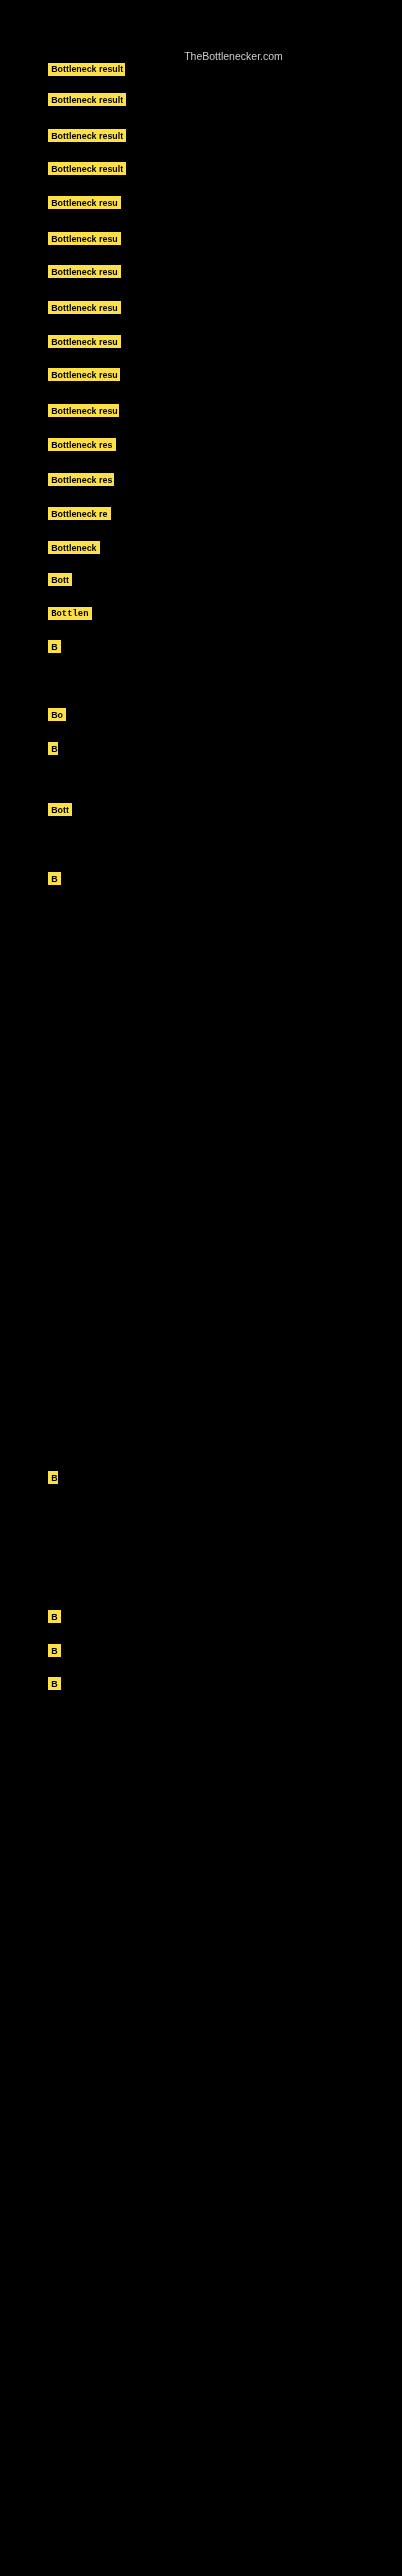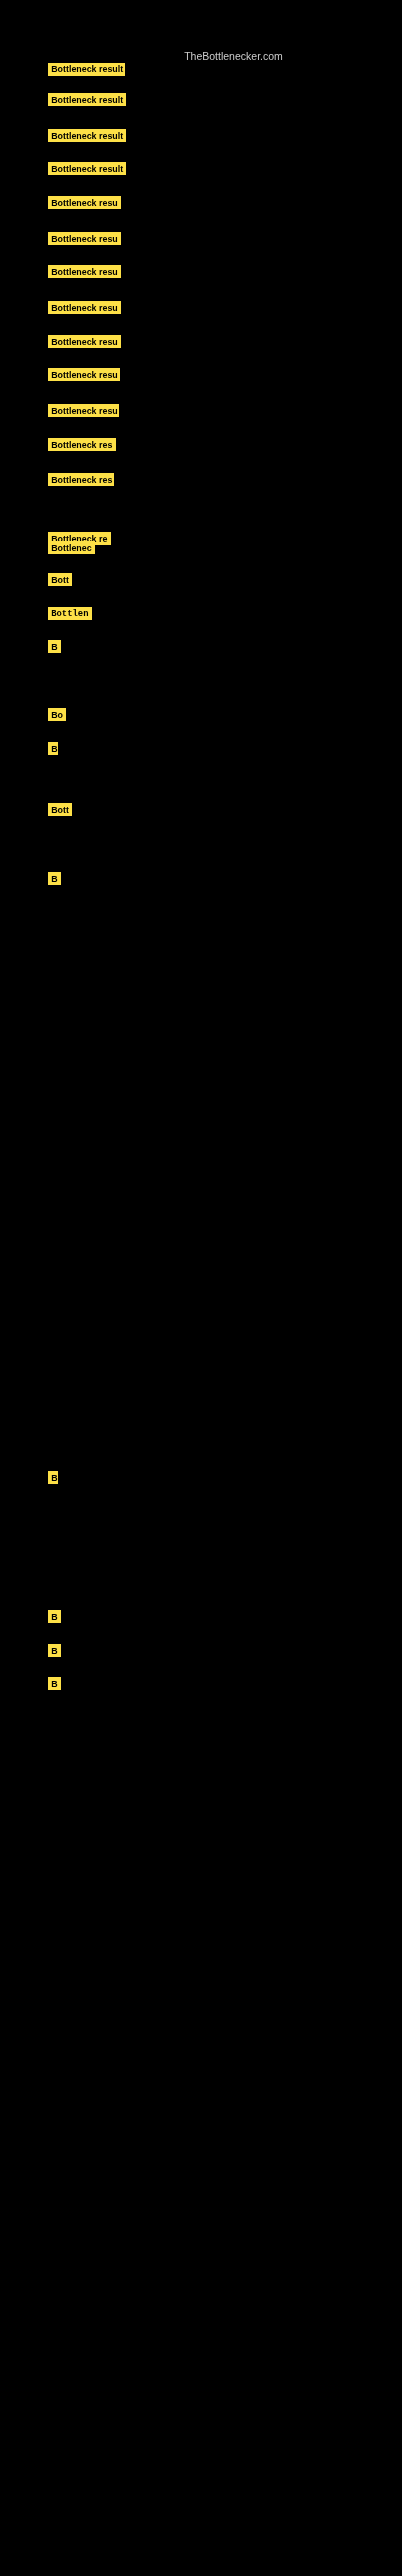--- a/index.html
+++ b/index.html
@@ -49,22 +49,22 @@
 <div class="badge" style="top: 114px; max-width: 79px;">Bottleneck result</div>
 <div class="badge" style="top: 148px; max-width: 77px;">Bottleneck resu</div>
 <div class="badge" style="top: 184px; max-width: 76px;">Bottleneck resu</div>
 <div class="badge" style="top: 217px; max-width: 75px;">Bottleneck resu</div>
 <div class="badge" style="top: 253px; max-width: 74px;">Bottleneck resu</div>
 <div class="badge" style="top: 287px; max-width: 73px;">Bottleneck resu</div>
 <div class="badge" style="top: 320px; max-width: 72px;">Bottleneck resu</div>
 <div class="badge" style="top: 356px; max-width: 71px;">Bottleneck resu</div>
 <div class="badge" style="top: 390px; max-width: 68px;">Bottleneck res</div>
 <div class="badge" style="top: 425px; max-width: 66px;">Bottleneck res</div>
-<div class="badge" style="top: 484px; max-width: 64px;">Bottleneck re</div>
-<div class="badge" style="top: 493px; max-width: 56px;">Bottlenec</div>
+<div class="badge" style="top: 459px; max-width: 64px;">Bottleneck re</div>
+<div class="badge" style="top: 493px; max-width: 56px;">Bottleneck</div>
 <div class="badge" style="top: 525px; max-width: 31px;">Bott</div>
 <div class="badge" style="top: 559px; max-width: 52px; font-family: Liberation Mono, monospace;">Bottlen</div>
 <div class="badge" style="top: 592px; max-width: 16px;">B</div>
 <div class="badge" style="top: 660px; max-width: 17.7px;">Bo</div>
 <div class="badge" style="top: 694px; max-width: 9.7px;">B</div>
 <div class="badge" style="top: 755px; max-width: 32px;">Bott</div>
 <div class="badge" style="top: 824px; max-width: 14.5px;">B</div>
 <div class="badge" style="top: 1423px; max-width: 9.7px;">B</div>
 <div class="badge" style="top: 1562px; max-width: 13px;">B</div>
 <div class="badge" style="top: 1596px; max-width: 13px;">B</div>

